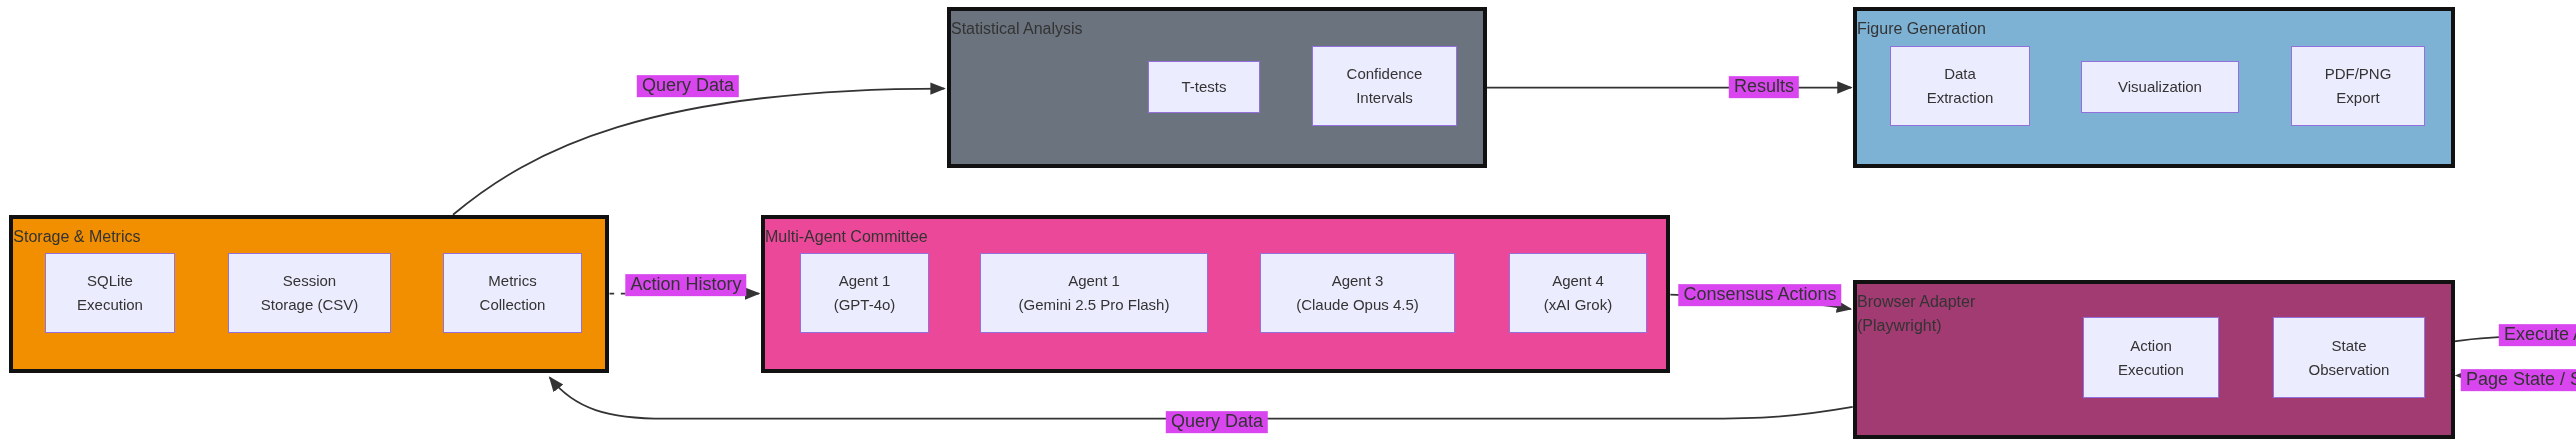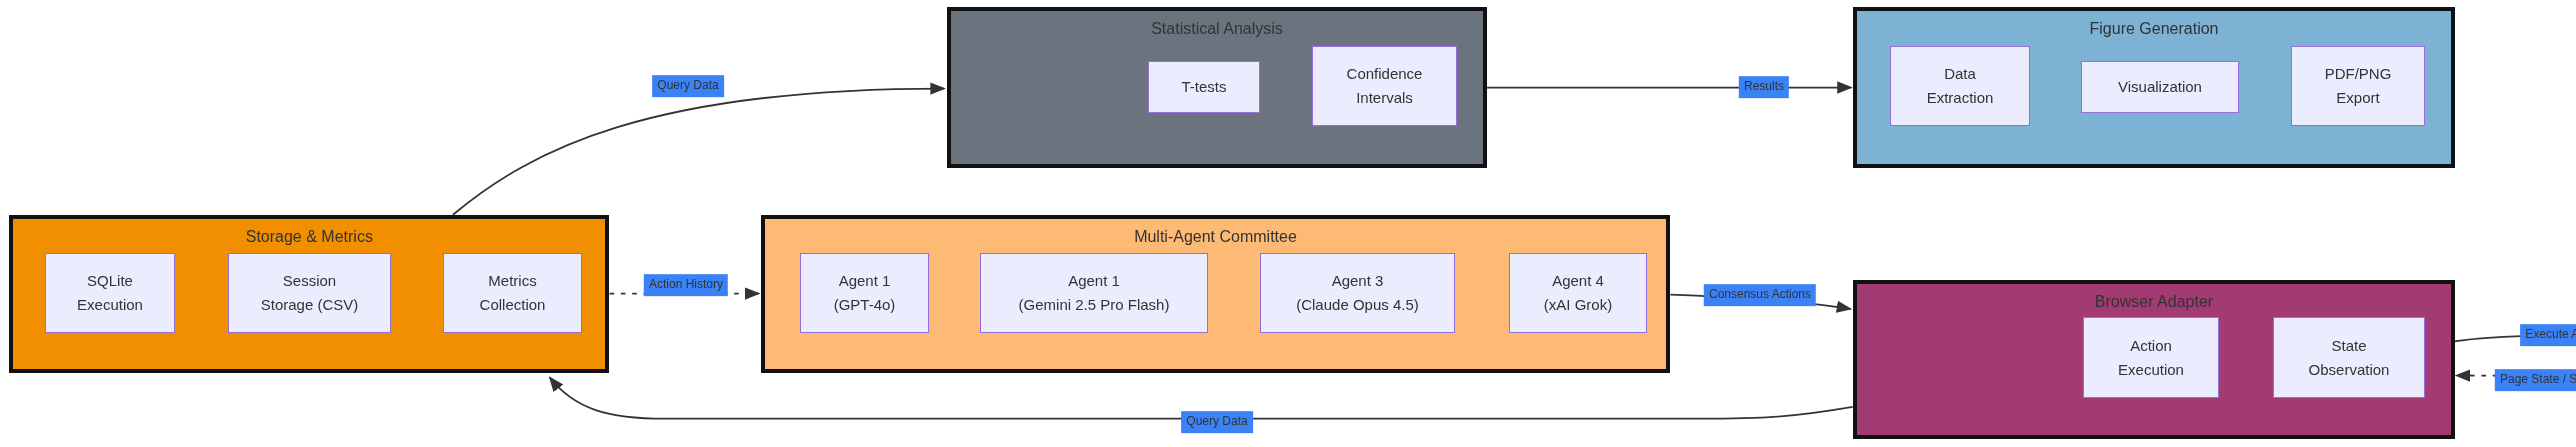--- a/index.html
+++ b/index.html
@@ -12,21 +12,20 @@
   }
   #edges-layer{position:absolute;left:0;top:0;z-index:0;}
   .container{
     position:absolute;
     box-sizing:border-box;
     border:4.6px solid #111111;
     z-index:1;
   }
   .ctitle{
     position:absolute;left:0;right:0;top:6.2px;
-    text-align:center;
     font-size:16px;line-height:24px;
     color:#333333;
     white-space:nowrap;
   }
   .ctitle2{top:30px;}
   .node{
     position:absolute;
     box-sizing:border-box;
     background:#ececff;
     border:1.5px solid #9370db;
@@ -34,23 +33,23 @@
     display:flex;flex-direction:column;
     align-items:center;justify-content:center;
     text-align:center;
     font-size:15px;line-height:24px;
     color:#333333;
     white-space:nowrap;
   }
   .elabel{
     position:absolute;
     transform:translate(-50%,-50%);
-    background:#3b82f6;
+    background:#d946ef;
     color:#333333;
-    font-size:12px;line-height:17.5px;
+    font-size:18px;line-height:17.5px;
     padding:2.1px 5.2px;
     white-space:nowrap;
     z-index:3;
   }
   .edge{fill:none;stroke:#333333;stroke-width:3.5px;}
   .edge.dashed{stroke-dasharray:9 13;}
 </style>
 </head>
 <body>
 
@@ -76,21 +75,21 @@
   </div>
 
   <div class="container" style="left: 1853px; top: 7.2px; width: 602px; height: 161px; background-color: rgb(125, 178, 213);">
     <div class="ctitle">Figure Generation</div>
   </div>
 
   <div class="container" style="left: 9.3px; top: 215px; width: 600px; height: 158px; background-color: rgb(241, 143, 1);">
     <div class="ctitle">Storage &amp; Metrics</div>
   </div>
 
-  <div class="container" style="left: 761px; top: 215px; width: 909px; height: 158px; background-color: #fdba74;">
+  <div class="container" style="left: 761px; top: 215px; width: 909px; height: 158px; background-color: #ec4899;">
     <div class="ctitle">Multi-Agent Committee</div>
   </div>
 
   <div class="container" style="left: 1853px; top: 280px; width: 602px; height: 159px; background-color: rgb(162, 59, 114);">
     <div class="ctitle">Browser Adapter</div>
     <div class="ctitle ctitle2">(Playwright)</div>
   </div>
 
   <div class="node" style="left:1148px;top:61px;width:112px;height:52px">
     <span>T-tests</span>

